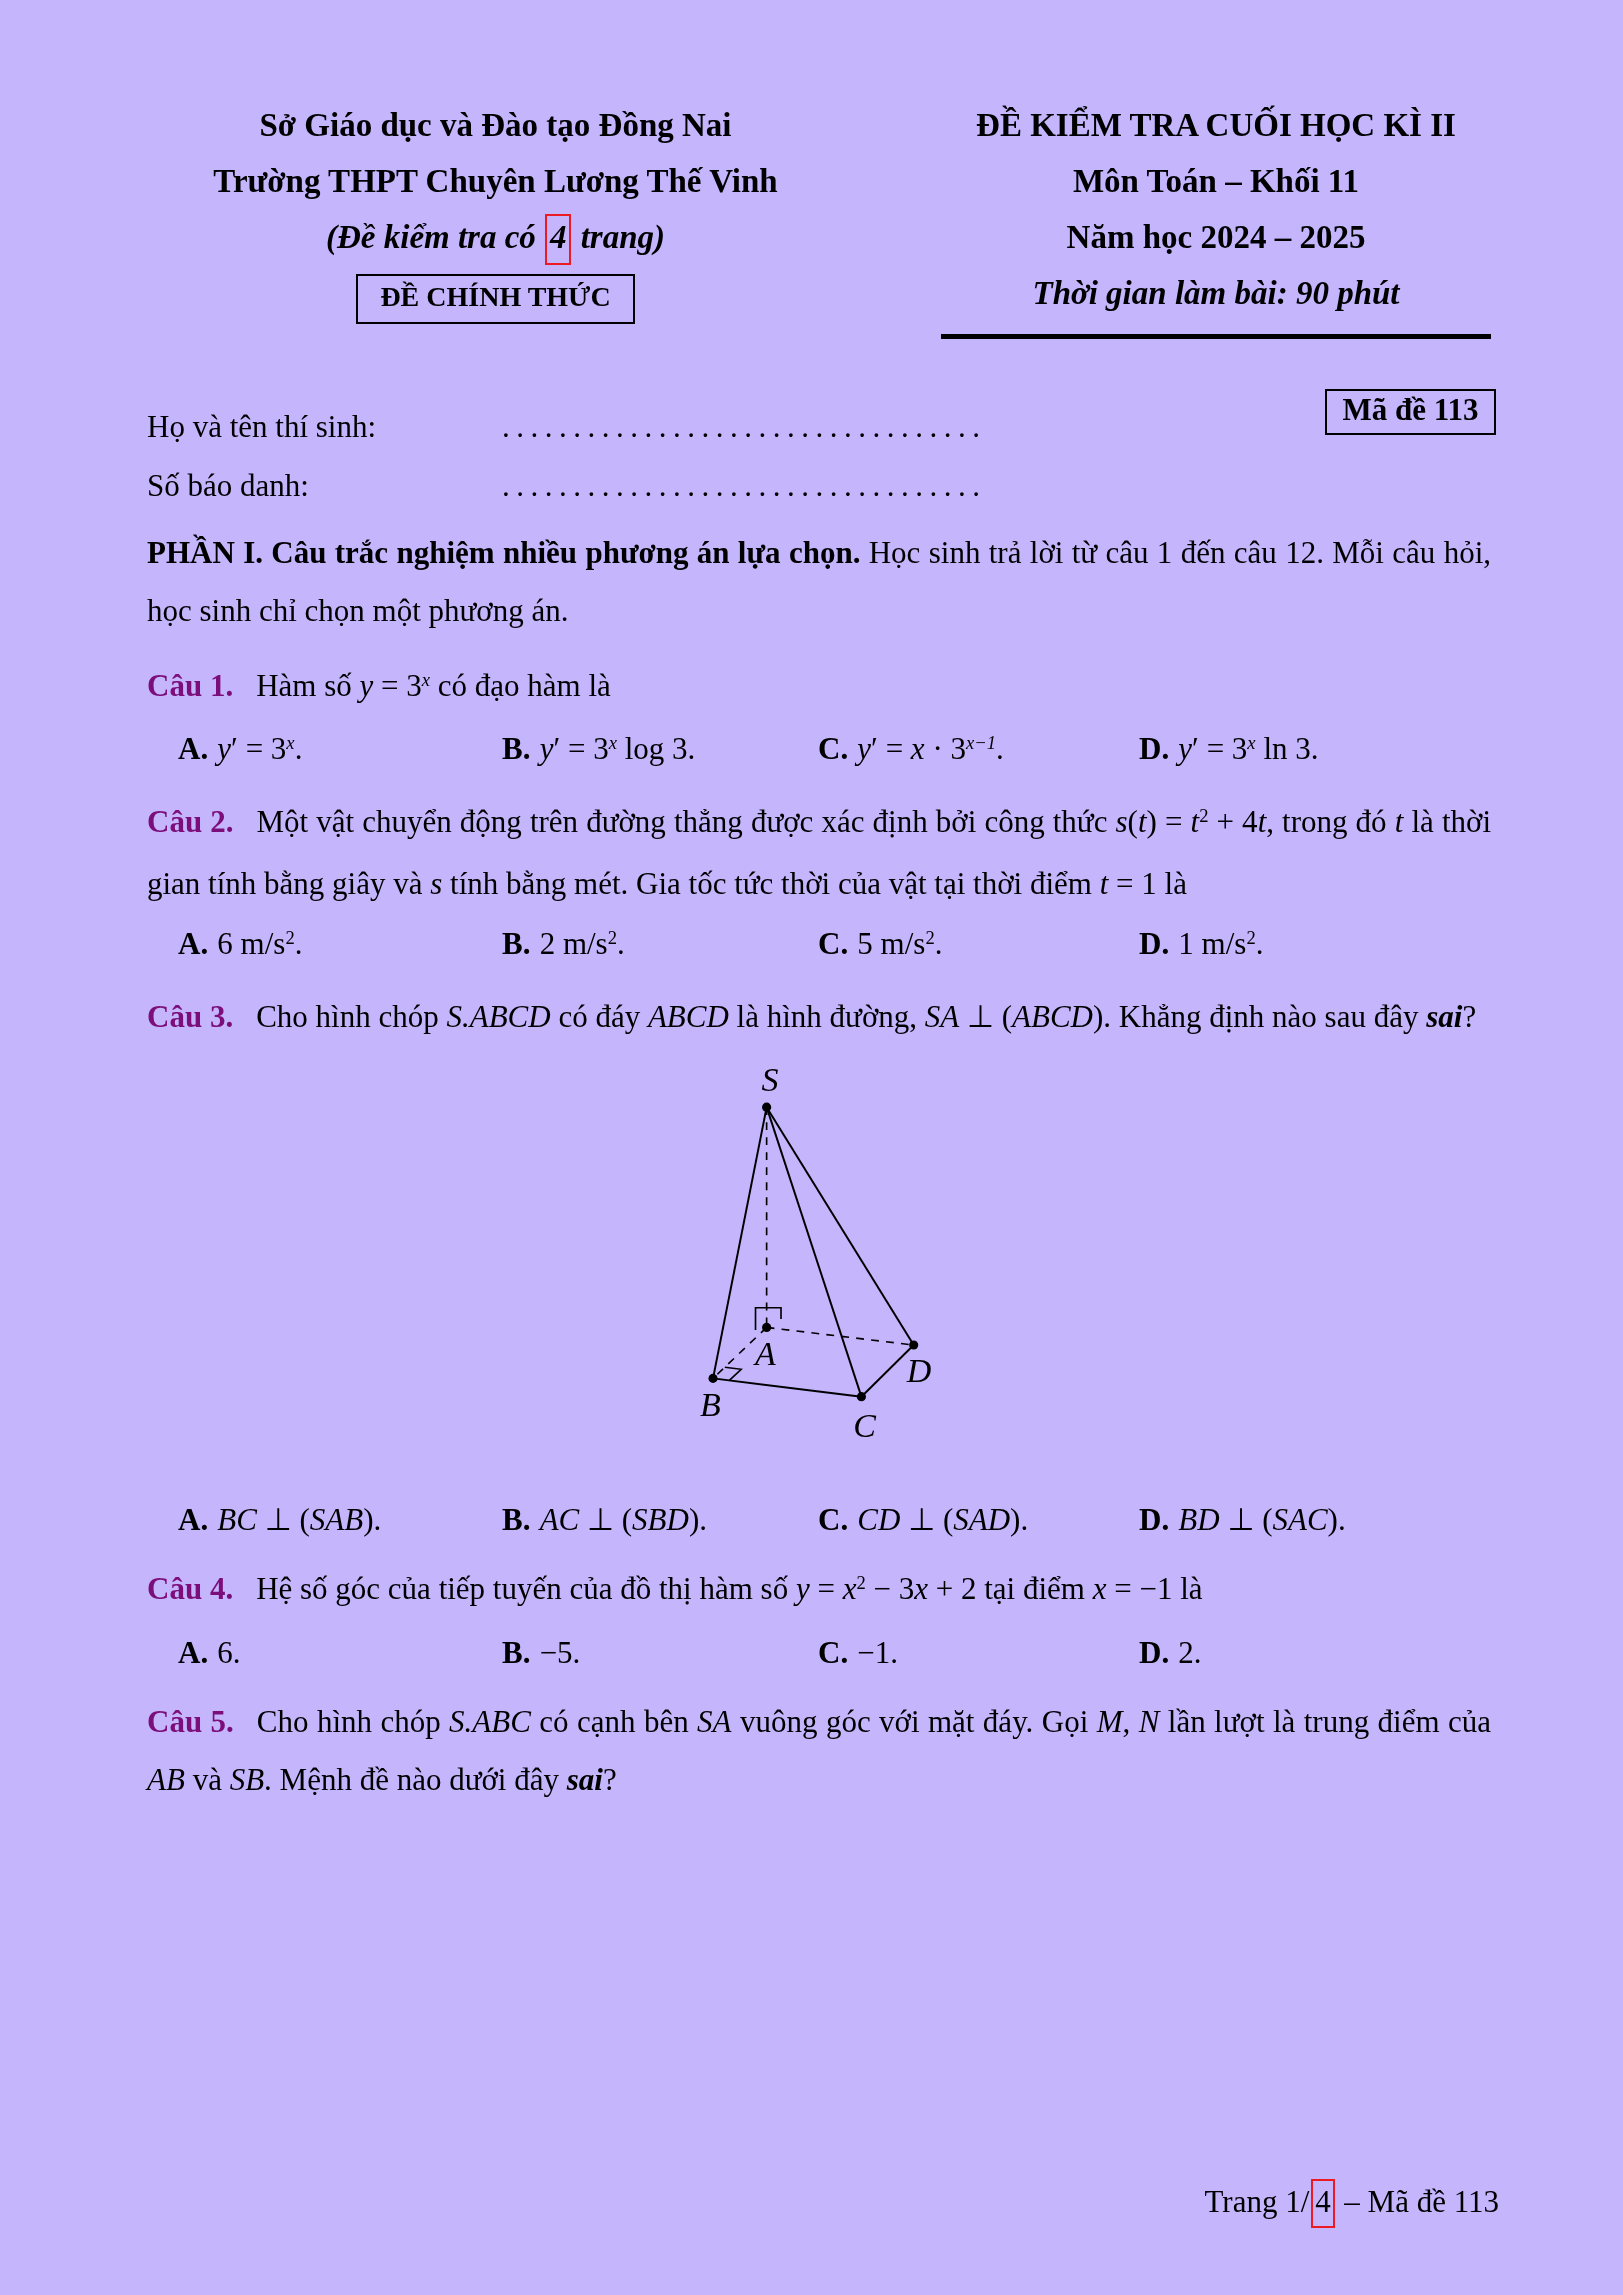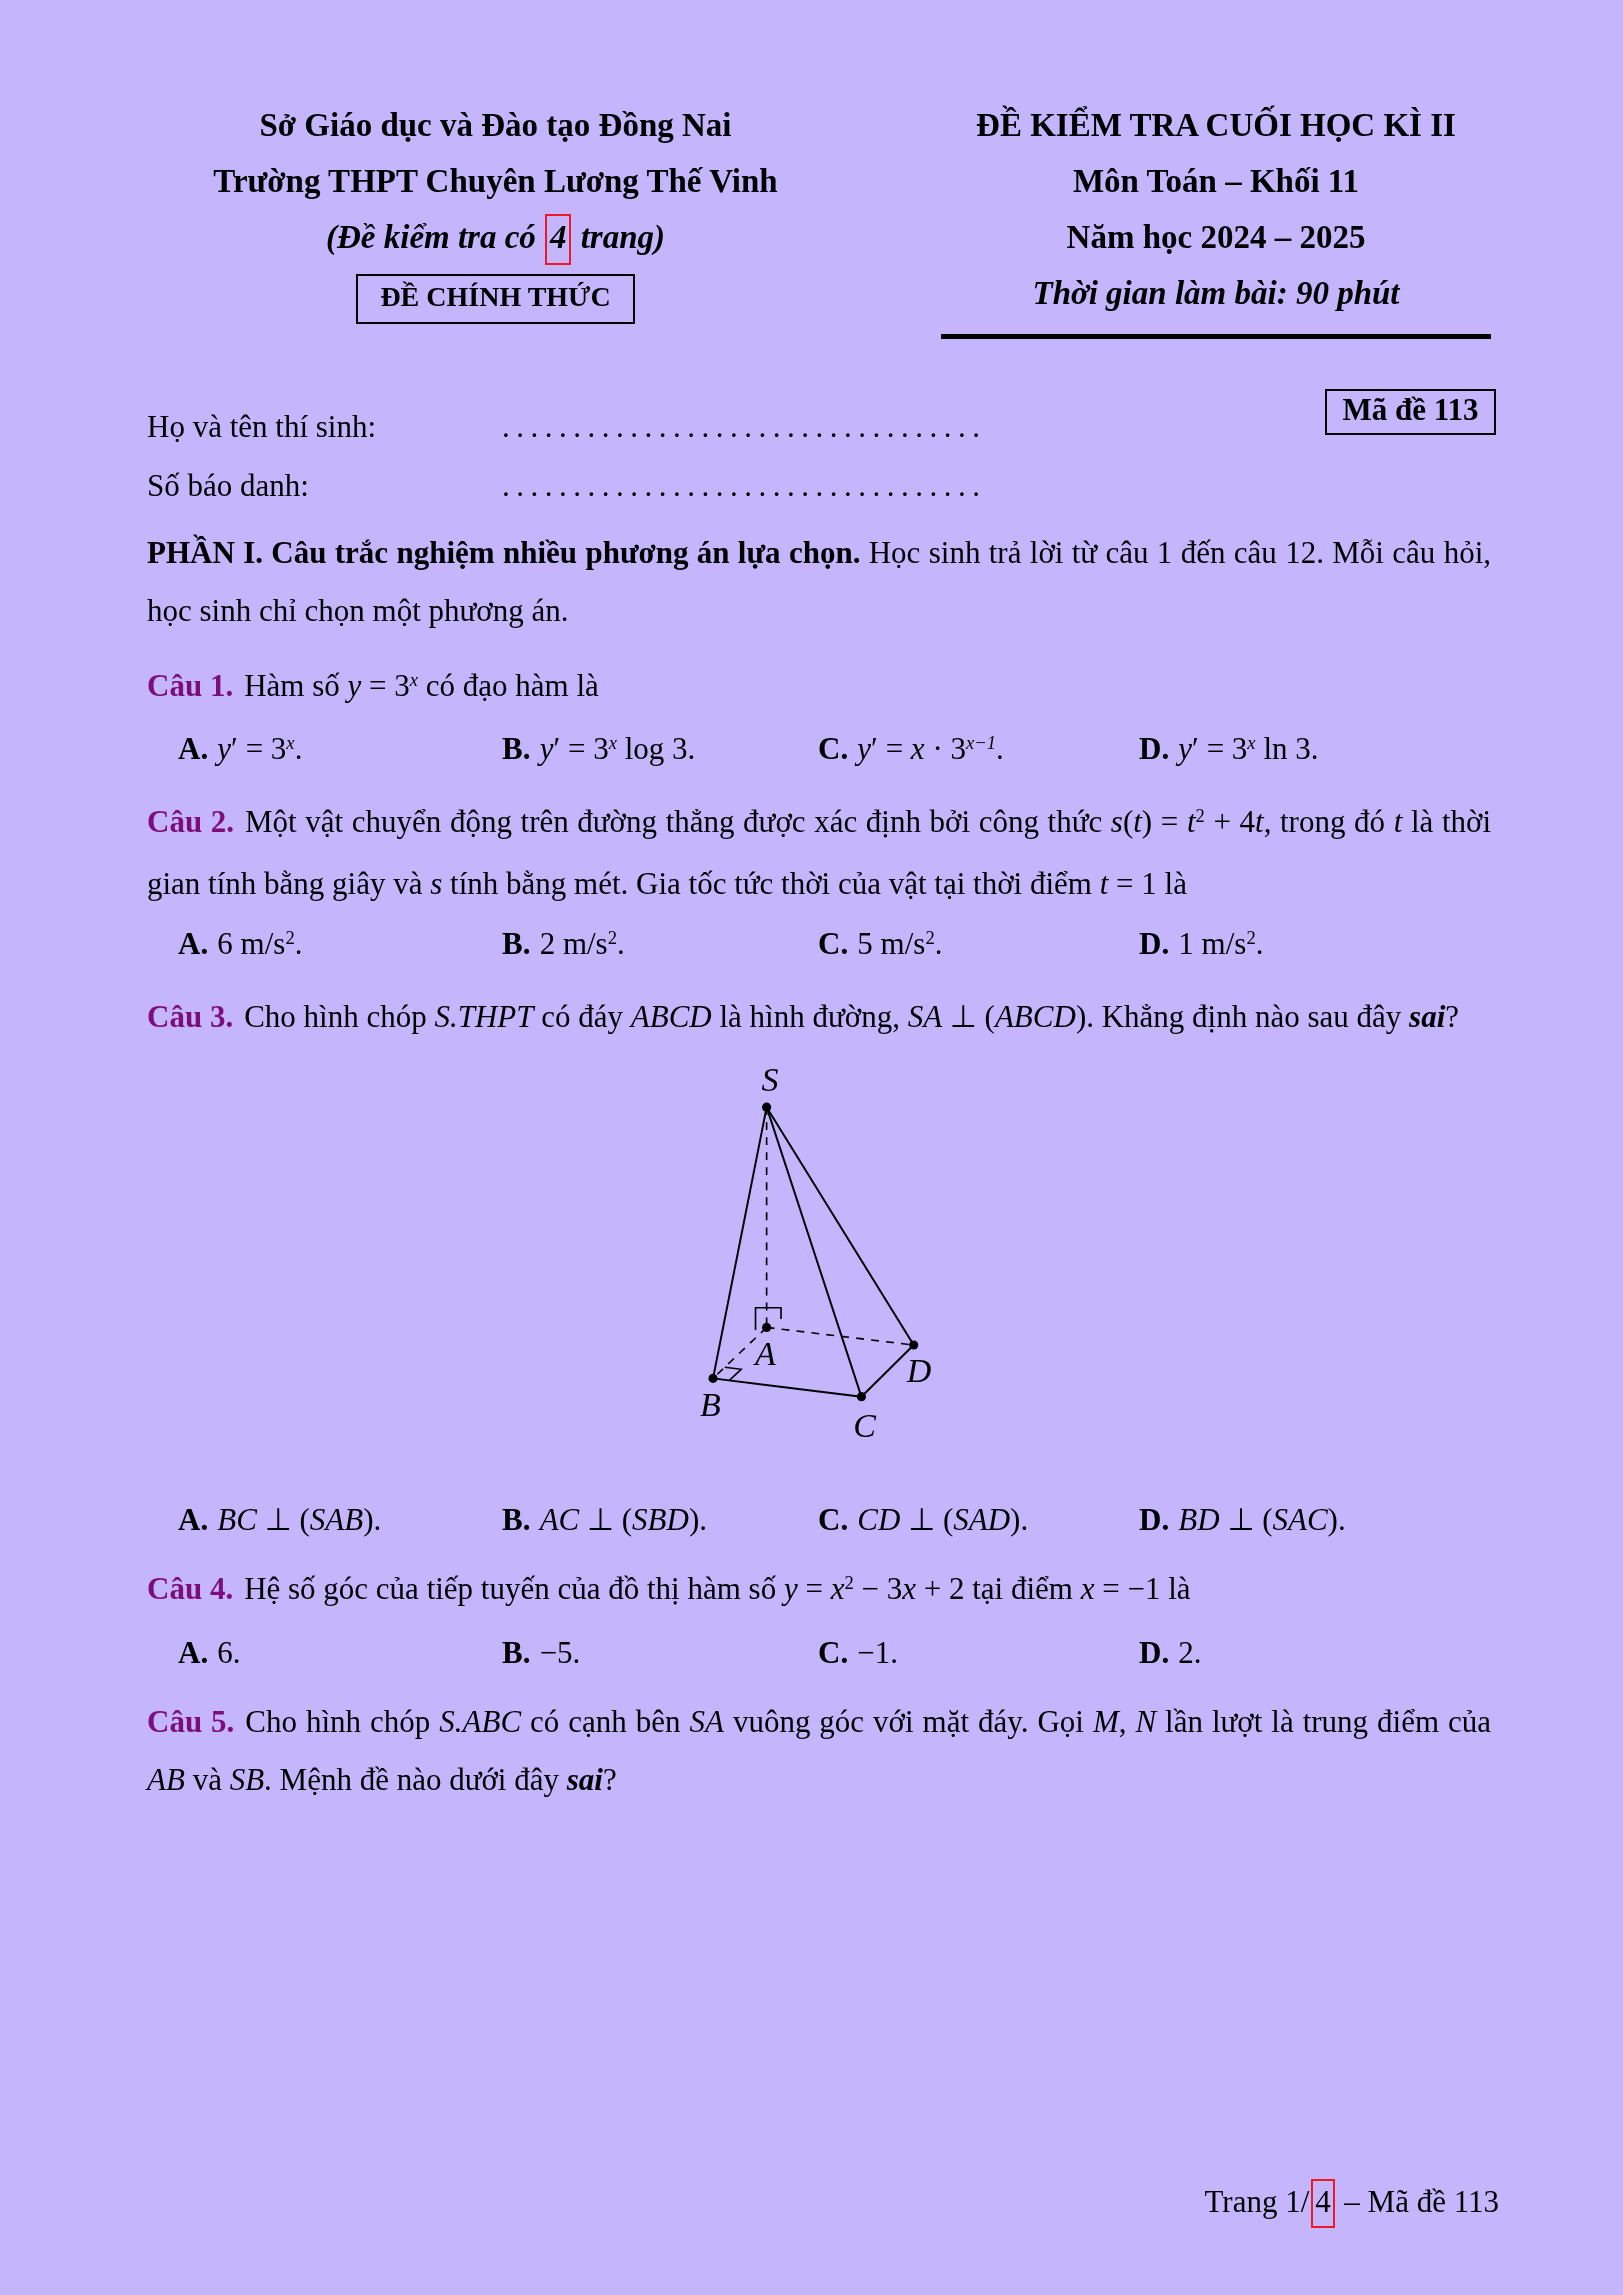--- a/index.html
+++ b/index.html
@@ -35,21 +35,21 @@
   .exam-code-box {
     position:absolute; top:-7.9px; right:-5.2px;
     border:2px solid #000; padding:1.3px 15.7px 5.2px;
     font-weight:bold; white-space:nowrap;
   }
 
   
   .para { text-align:justify; line-height:58px; margin:0; }
   .part-intro { margin-top:9.2px; }
   .question { margin-top:17px; }
-  .qlabel { font-weight:bold; color:#7C0E7C; margin-right:11px; }
+  .qlabel { font-weight:bold; color:#7C0E7C; margin-right:23px; }
   .options {
     display:grid; grid-template-columns:324px 316px 321px auto;
     padding-left:31px; margin-top:6.5px; line-height:47px;
   }
   .option { white-space:nowrap; }
   .olabel { font-weight:bold; margin-right:9.2px; }
 
   
   .seg-i { font-style:italic; }
   .seg-b { font-weight:bold; }
@@ -116,21 +116,21 @@
       <p class="para"><span class="qlabel">Câu 2.</span><span><span>Một vật chuyển động trên đường thẳng được xác định bởi công thức </span><span class="seg-i">s</span><span>(</span><span class="seg-i">t</span><span>) = </span><span class="seg-i">t</span><span class="seg-s">2</span><span> + 4</span><span class="seg-i">t</span><span>, trong đó </span><span class="seg-i">t</span><span> là thời gian tính bằng giây và </span><span class="seg-i">s</span><span> tính bằng mét. Gia tốc tức thời của vật tại thời điểm </span><span class="seg-i">t</span><span> = 1 là</span></span></p>
       <div class="options">
         <div class="option"><span class="olabel">A.</span><span><span>6 m/s</span><span class="seg-s">2</span><span>.</span></span></div>
         <div class="option"><span class="olabel">B.</span><span><span>2 m/s</span><span class="seg-s">2</span><span>.</span></span></div>
         <div class="option"><span class="olabel">C.</span><span><span>5 m/s</span><span class="seg-s">2</span><span>.</span></span></div>
         <div class="option"><span class="olabel">D.</span><span><span>1 m/s</span><span class="seg-s">2</span><span>.</span></span></div>
       </div>
     </div>
 
     <div class="question">
-      <p class="para"><span class="qlabel">Câu 3.</span><span><span>Cho hình chóp </span><span class="seg-i">S.THPT</span><span> có đáy </span><span class="seg-i">ABCD</span><span> là hình đường, </span><span class="seg-i">SA</span><span> ⊥ (</span><span class="seg-i">ABCD</span><span>). Khẳng định nào sau đây </span><span class="seg-b seg-i">sai</span><span>?</span></span></p>
+      <p class="para"><span class="qlabel">Câu 3.</span><span><span>Cho hình chóp </span><span class="seg-i">S.ABCD</span><span> có đáy </span><span class="seg-i">ABCD</span><span> là hình đường, </span><span class="seg-i">SA</span><span> ⊥ (</span><span class="seg-i">ABCD</span><span>). Khẳng định nào sau đây </span><span class="seg-b seg-i">sai</span><span>?</span></span></p>
 
       <div class="figure-wrap">
         <svg viewBox="0 0 560 640" width="366" height="419" style="font-size:48px">
           <g stroke="#000" fill="none">
             <path d="M232 67 L232 404" stroke-width="2.5" stroke-dasharray="12 11"></path>
             <path d="M232 404 L150 482" stroke-width="2.5" stroke-dasharray="12 11"></path>
             <path d="M232 404 L457 431" stroke-width="2.5" stroke-dasharray="12 11"></path>
             <path d="M232 67 L150 482" stroke-width="3"></path>
             <path d="M232 67 L377 510" stroke-width="3"></path>
             <path d="M232 67 L457 431" stroke-width="3"></path>

